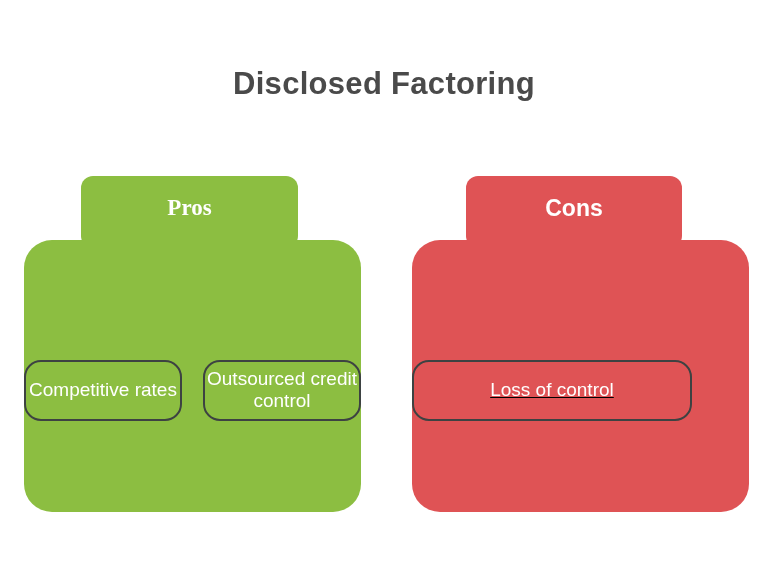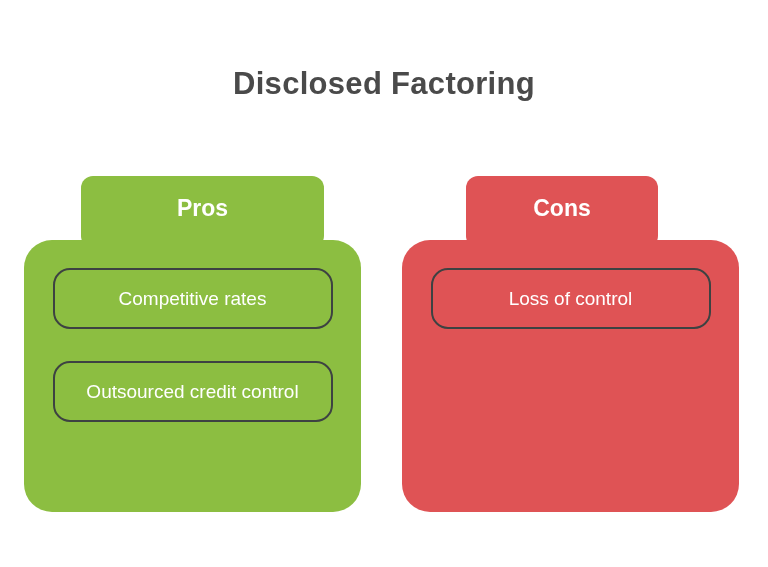--- a/index.html
+++ b/index.html
@@ -34,49 +34,51 @@
     border-radius: 12px;
     color: var(--color-item_text, #ffffff);
     font-size: 23px;
     font-weight: 700;
     text-align: center;
     line-height: 64px;
     z-index: 1;
   }
   .tab.pros-tab {
     left: 81px;
-    width: 243px;
+    width: 217px;
     background: var(--color-pros, #8cbe41);
+    font-family: Liberation Serif, serif;
   }
   .tab.cons-tab {
     left: 466px;
-    width: 192px;
+    width: 216px;
     background: var(--color-cons, #df5355);
   }
   .panel {
     position: absolute;
     top: 240px;
     width: 337px;
     height: 272px;
     border-radius: 28px;
     box-sizing: border-box;
     padding-top: 28px;
     display: flex;
-    flex-direction: column;
+    flex-direction: row;
     align-items: center;
-    gap: 32px;
+    gap: 21px;
     z-index: 2;
   }
   .panel.pros-panel {
     left: 24px;
     background: var(--color-pros, #8cbe41);
   }
   .panel.cons-panel {
-    left: 402px;
+    left: 412px;
     background: var(--color-cons, #df5355);
+    text-decoration: underline;
   }
   .item {
     width: 280px;
     height: 61px;
     box-sizing: border-box;
     border: 2.5px solid var(--color-outline, #3d4242);
     border-radius: 17px;
     display: flex;
     align-items: center;
     justify-content: center;

